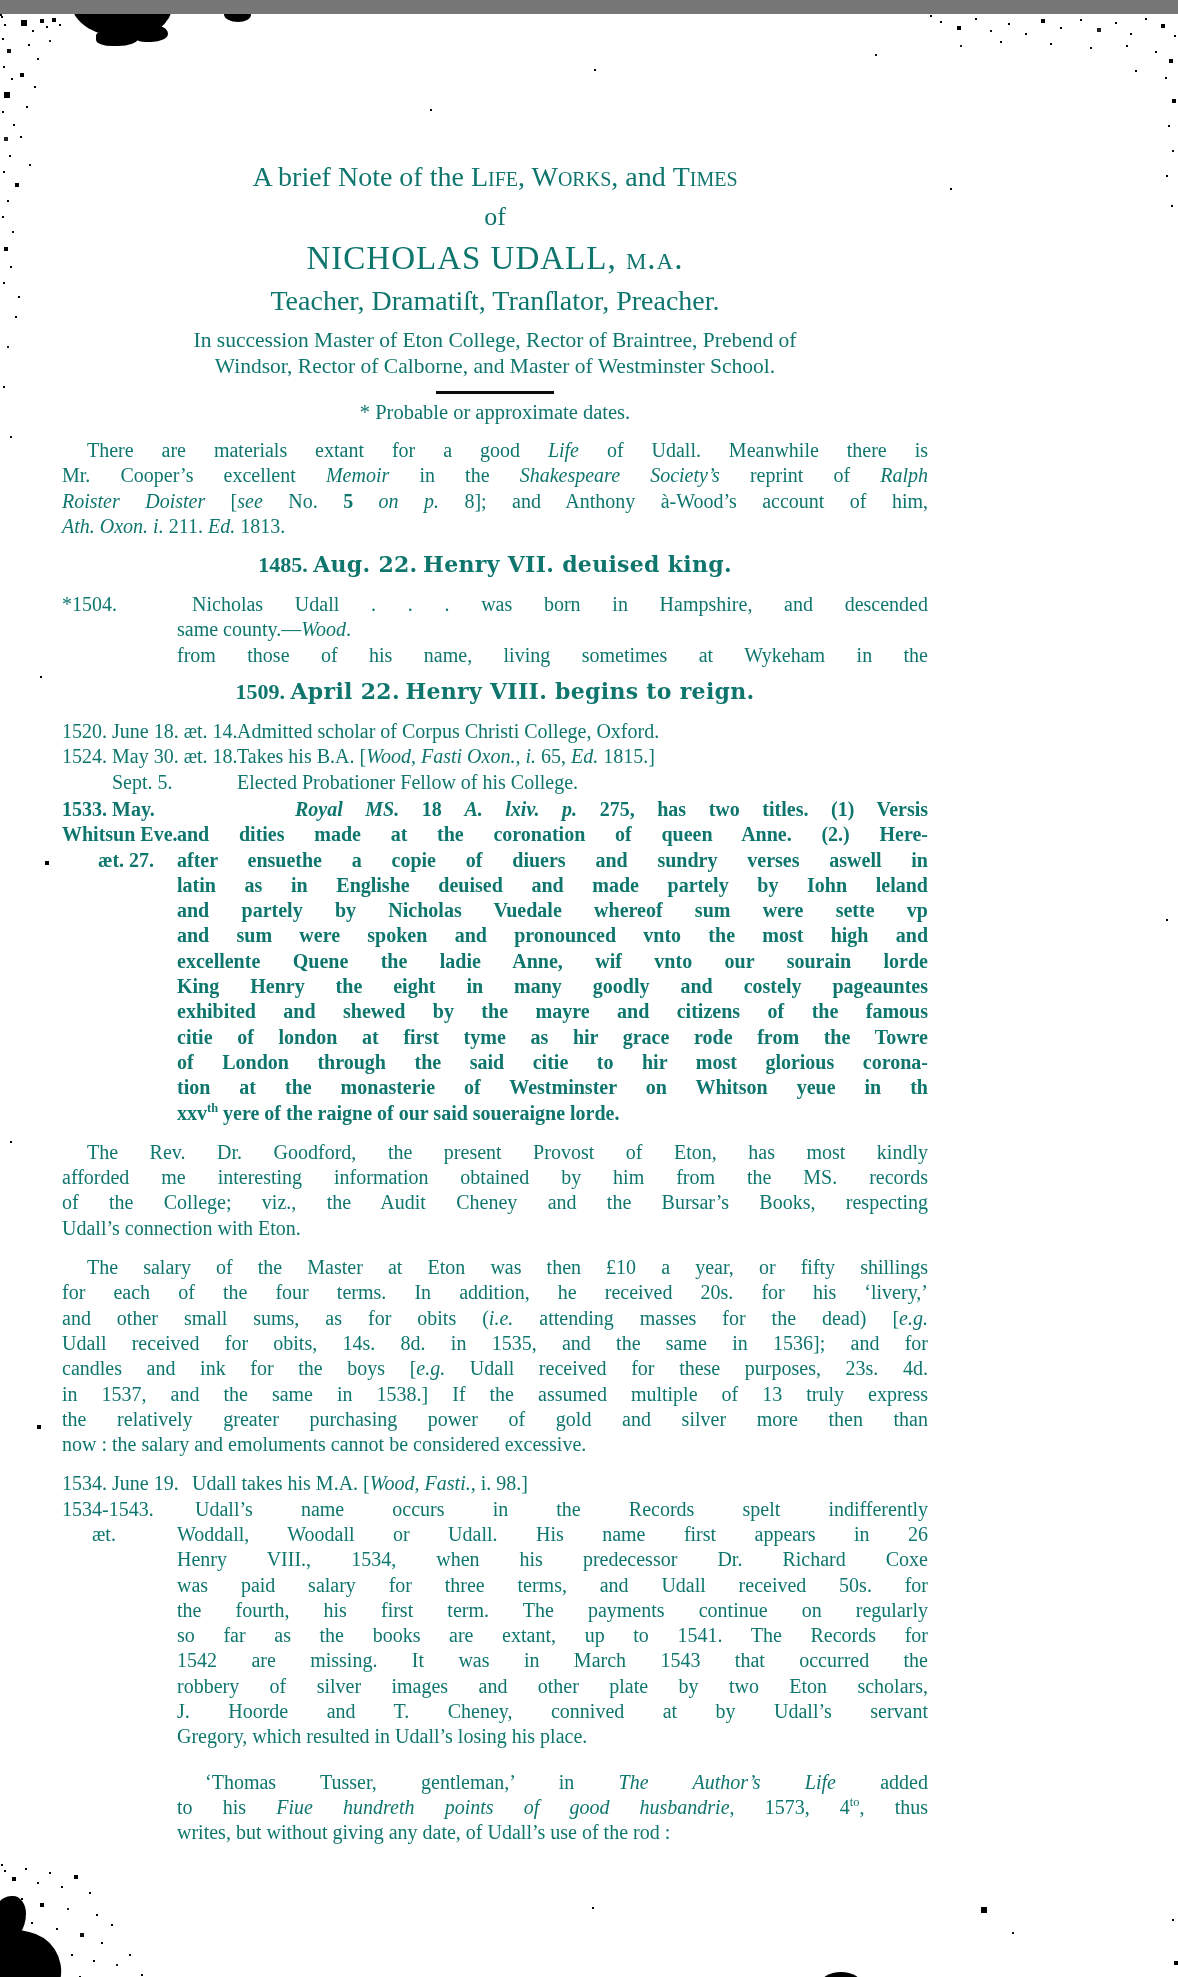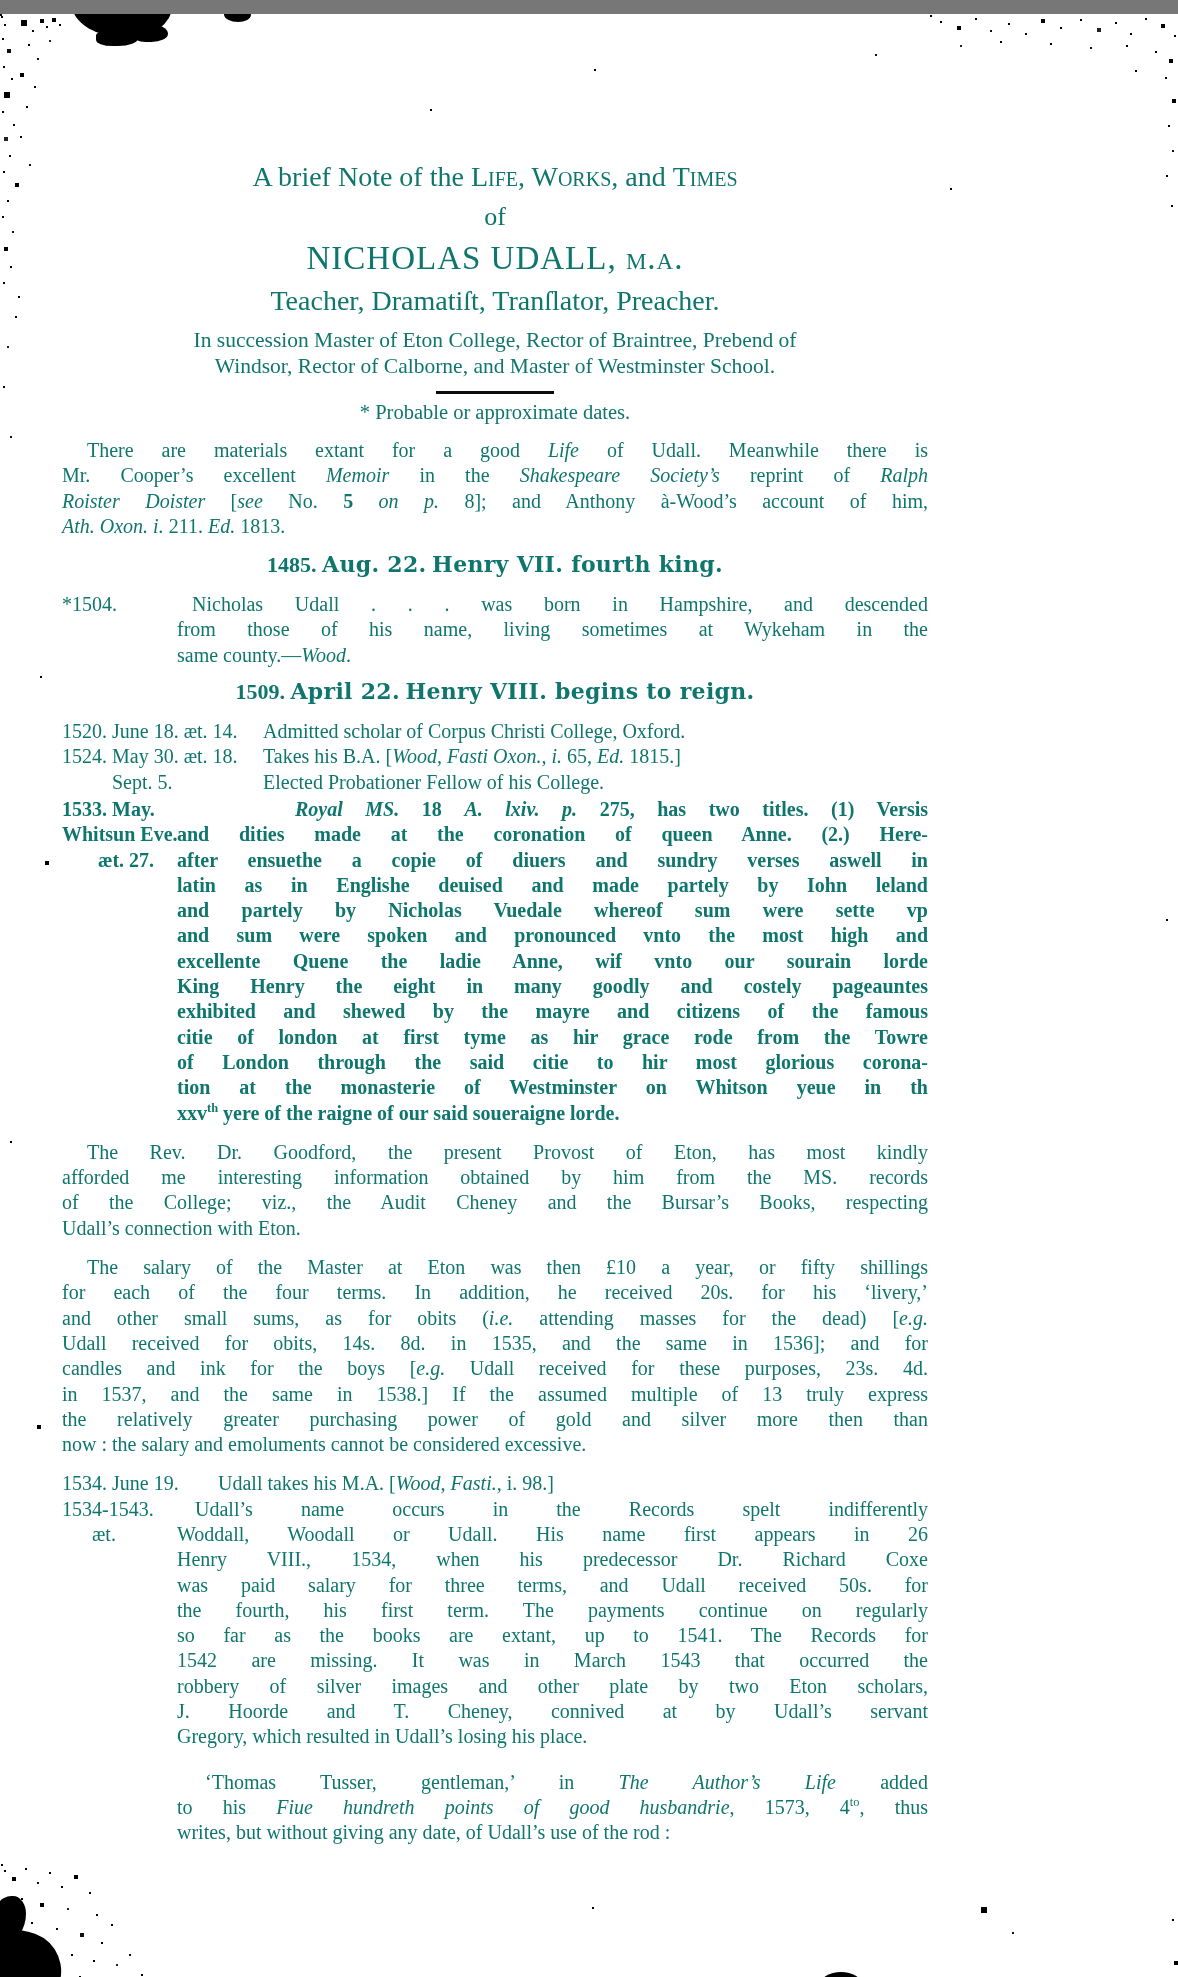--- a/index.html
+++ b/index.html
@@ -39,21 +39,21 @@
   .fi15 .ln:first-child{text-indent:15px;}
   .fi18 .ln:first-child{text-indent:18px;}
   .fi25 .ln:first-child{text-indent:25px;}
   .fi28 .ln:first-child{text-indent:28px;}
   .fi118 .ln:first-child{text-indent:118px;}
 
   .bheading{margin-top:12px;text-align:center;font-size:22px;line-height:27px;}
 
   .entry{position:relative;margin-left:115px;}
   .mlabel{position:absolute;white-space:nowrap;line-height:25.3px;}
-  .row{display:flex;margin-top:0;gap:26px;}
+  .row{display:flex;margin-top:0;}
   .rlabel{flex:none;white-space:nowrap;line-height:25.3px;}
   .w175{width:175px;}
   .w130{width:130px;}
   .pl50{padding-left:50px;box-sizing:border-box;}
   .rbody{flex:1;}
   .mt14{margin-top:14px;}
   .mt10{margin-top:10px;}
   .mt20{margin-top:20px;}
   .mt0{margin-top:2px;font-weight:bold;}
 
@@ -133,28 +133,28 @@
     <div class="rule"></div>
     <div class="tc note">*  Probable or approximate dates.</div>
 
     <div class="para fi25">
         <div class="ln">There are materials extant for a good <span class="i">Life</span> of Udall.   Meanwhile there is</div>
         <div class="ln">Mr. Cooper’s excellent <span class="i">Memoir</span> in the <span class="i">Shakespeare Society’s</span> reprint of <span class="i">Ralph</span></div>
         <div class="ln"><span class="i">Roister Doister</span> [<span class="i">see</span> No. <span class="b">5</span> <span class="i">on p.</span> 8]; and Anthony à-Wood’s account of him,</div>
         <div class="ln nj"><span class="i">Ath. Oxon. i.</span> 211.   <span class="i">Ed.</span> 1813.</div>
       </div>
 
-    <div class="bheading"><span class="b">1485.</span>   <span class="bl">Aug. 22.</span>   <span class="bl">Henry VII. fourth king.</span></div>
+    <div class="bheading"><span class="b">1485.</span>   <span class="bl">Aug. 22.</span>   <span class="bl">Henry VII. deuised king.</span></div>
 
     <div class="entry fi15 mt14">
       <span class="mlabel" style="left:-115px;top:0">*1504.</span>
       <div>
           <div class="ln">Nicholas Udall . . . was born in Hampshire, and descended</div>
+          <div class="ln nj">same county.—<span class="i">Wood</span>.</div>
           <div class="ln">from those of his name, living sometimes at Wykeham in the</div>
-          <div class="ln nj">same county.—<span class="i">Wood</span>.</div>
         </div>
     </div>
 
     <div class="bheading mt10"><span class="b">1509.</span>   <span class="bl">April 22.</span>   <span class="bl">Henry VIII. begins to reign.</span></div>
 
     <div class="row mt14">
       <span class="rlabel w175">1520.  June 18. æt. 14.</span>
       <div class="rbody ln nj">Admitted scholar of Corpus Christi College, Oxford.</div>
     </div>
     <div class="row">

